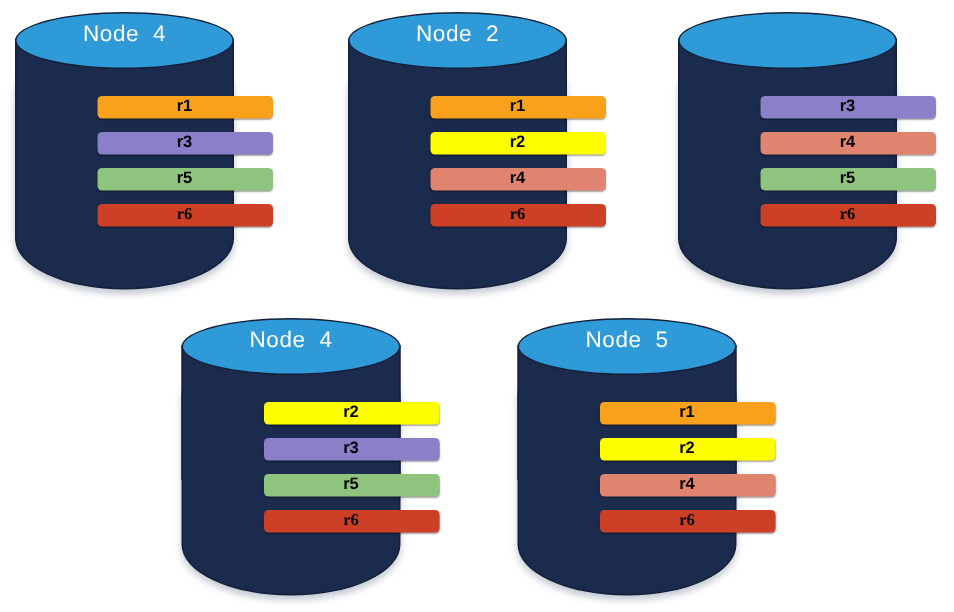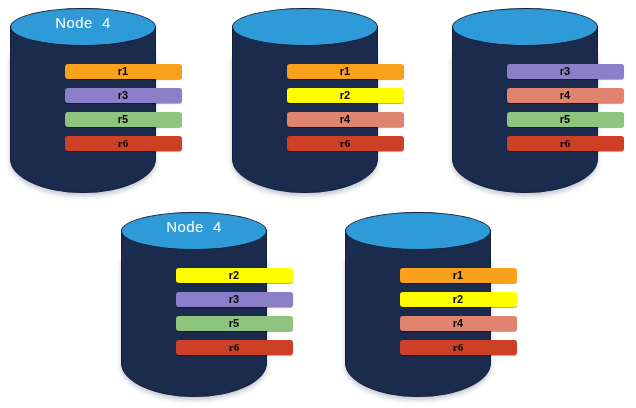--- a/index.html
+++ b/index.html
@@ -117,20 +117,21 @@
         <div class="bar" style="background: rgb(249, 161, 27);">r1</div>
         <div class="bar" style="background: rgb(138, 127, 200);">r3</div>
         <div class="bar" style="background: rgb(143, 196, 126);">r5</div>
         <div class="bar" style="background: rgb(206, 64, 38);">r6</div>
       </div>
     </div>
     <div class="node" style="left: 232px; top: 8px;">
       <div class="cyl-body"></div>
       <div class="cyl-body-top"></div>
       <div class="cyl-top"></div>
+      <div class="cyl-label">Node  2</div>
       <div class="bars">
         <div class="bar" style="background: rgb(249, 161, 27);">r1</div>
         <div class="bar" style="background: rgb(255, 255, 0);">r2</div>
         <div class="bar" style="background: rgb(224, 132, 112);">r4</div>
         <div class="bar" style="background: rgb(206, 64, 38);">r6</div>
       </div>
     </div>
     <div class="node" style="left: 452px; top: 8px;">
       <div class="cyl-body"></div>
       <div class="cyl-body-top"></div>
@@ -151,20 +152,21 @@
         <div class="bar" style="background: rgb(255, 255, 0);">r2</div>
         <div class="bar" style="background: rgb(138, 127, 200);">r3</div>
         <div class="bar" style="background: rgb(143, 196, 126);">r5</div>
         <div class="bar" style="background: rgb(206, 64, 38);">r6</div>
       </div>
     </div>
     <div class="node" style="left: 345px; top: 212px;">
       <div class="cyl-body"></div>
       <div class="cyl-body-top"></div>
       <div class="cyl-top"></div>
+      <div class="cyl-label">Node  5</div>
       <div class="bars">
         <div class="bar" style="background: rgb(249, 161, 27);">r1</div>
         <div class="bar" style="background: rgb(255, 255, 0);">r2</div>
         <div class="bar" style="background: rgb(224, 132, 112);">r4</div>
         <div class="bar" style="background: rgb(206, 64, 38);">r6</div>
       </div>
     </div>
   </div>
 
 </body></html>

